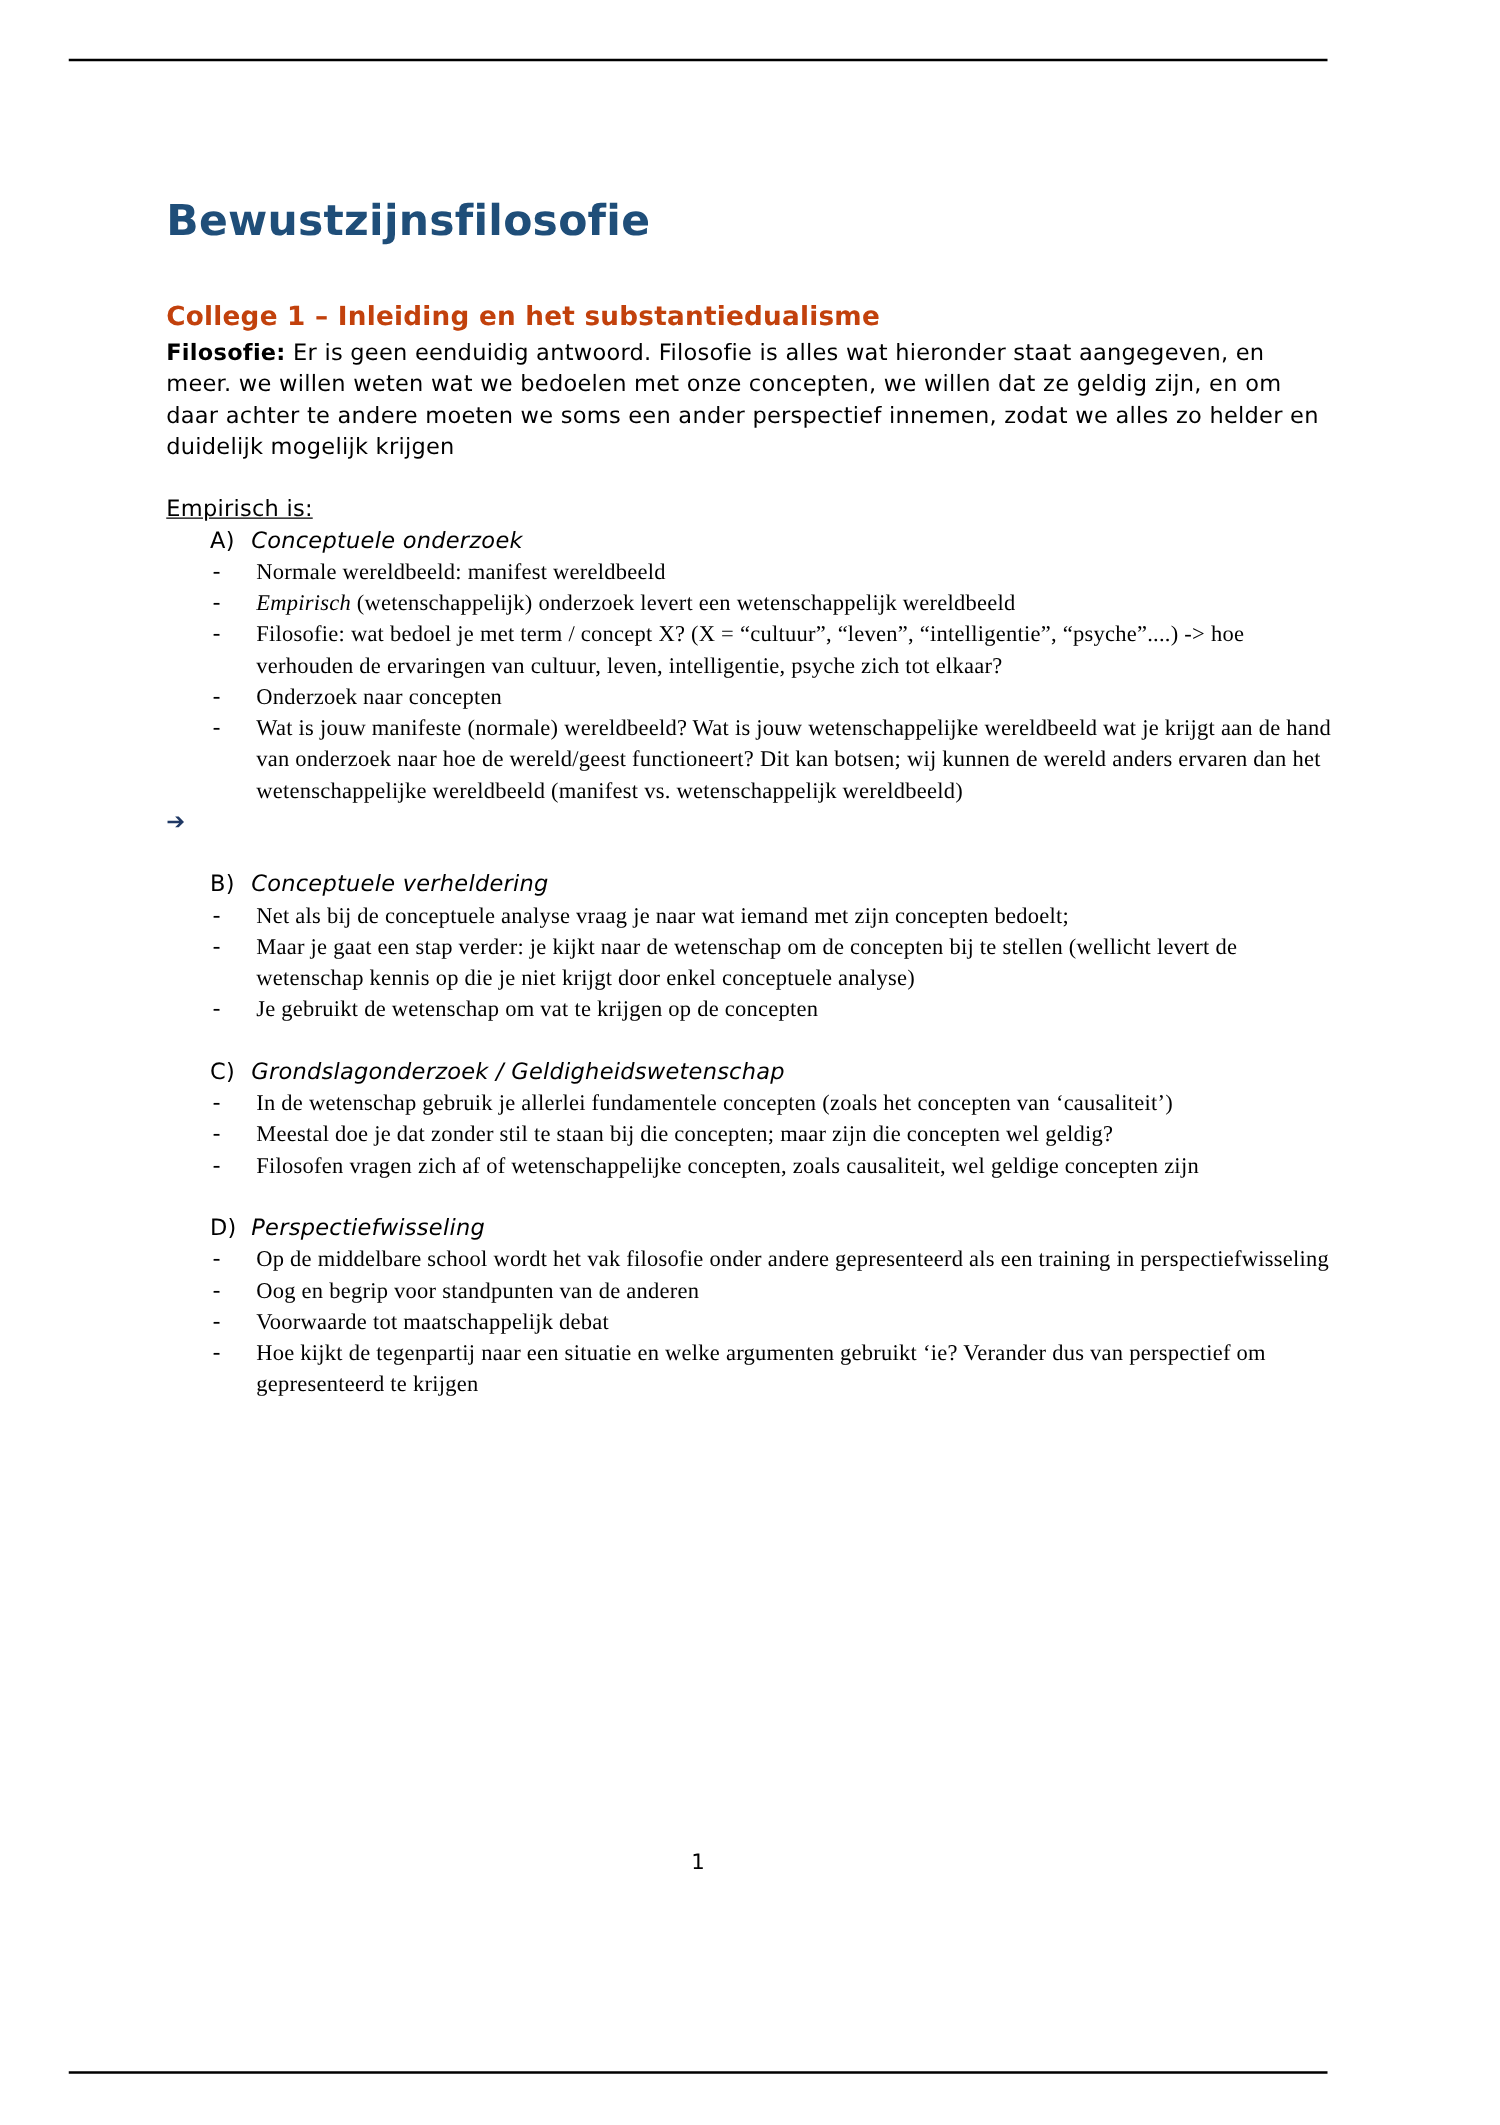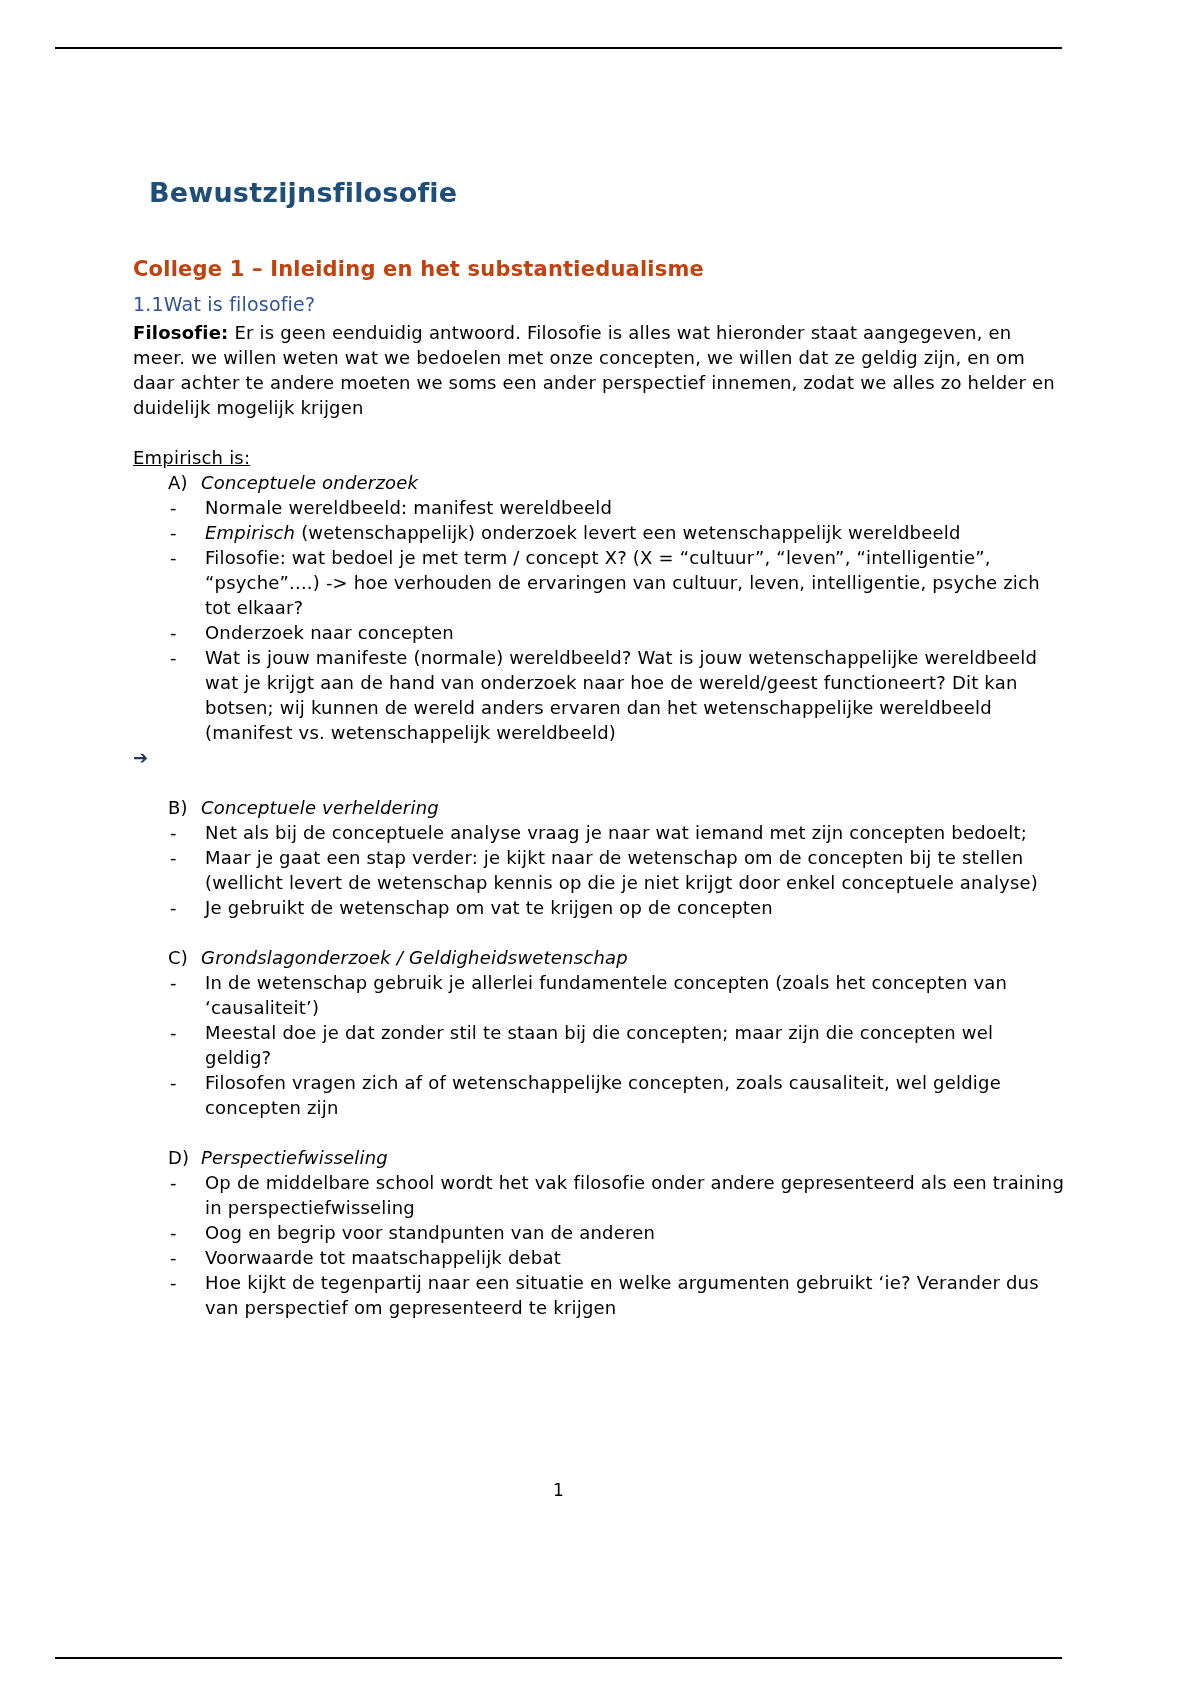--- a/index.html
+++ b/index.html
@@ -30,22 +30,22 @@
 
   .content {
     position: absolute;
     top: 0; left: 0;
     width: 1200px;
     padding: 160px 135px 0 133px;
     box-sizing: border-box;
   }
 
   h1.doc-title {
-    margin: 16px;
-    font-size: 27px;
+    margin: 0;
+    font-size: 34px;
     line-height: 34px;
     font-weight: 800;
     color: #1F4E79;
   }
   h2.doc-heading {
     margin: 46px 0 0 0;
     font-size: 21px;
     line-height: 27px;
     font-weight: bold;
     color: #c2410c;
@@ -78,21 +78,21 @@
   .section-title { font-style: italic; }
 
   .bullet {
     display: flex;
     padding-left: 37px;
   }
   .bullet .dash {
     width: 35px;
     flex: none;
   }
-  .bullet .b-text { flex: 1; }
+  .bullet .b-text { flex: 1; font-family: Liberation Serif, serif; }
 
   .arrow-note {
     display: flex;
     margin-top: 0;
   }
   .arrow-note .arrow {
     width: 35px;
     flex: none;
     color: #1F3864;
     font-weight: bold;
@@ -108,21 +108,20 @@
   }
 </style>
 </head>
 <body>
 
 <div class="rule rule-top"></div>
 
 <div class="content">
   <h1 class="doc-title">Bewustzijnsfilosofie</h1>
   <h2 class="doc-heading">College 1 – Inleiding en het substantiedualisme</h2>
-  <h3 class="doc-subheading">1.1Wat is filosofie?</h3>
 
   <p class="intro"><strong class="intro-label">Filosofie:</strong><span> Er is geen eenduidig antwoord. Filosofie is alles wat hieronder staat aangegeven, en meer. we willen weten wat we bedoelen met onze concepten, we willen dat ze geldig zijn, en om daar achter te andere moeten we soms een ander perspectief innemen, zodat we alles zo helder en duidelijk mogelijk krijgen</span></p>
 
   <p class="list-label-row"><span class="underlined">Empirisch is:</span></p>
 
   <div id="sections">
       <div class="section">
         <div class="section-head">
           <span class="section-letter">A)</span>
           <span class="section-title">Conceptuele onderzoek</span>

